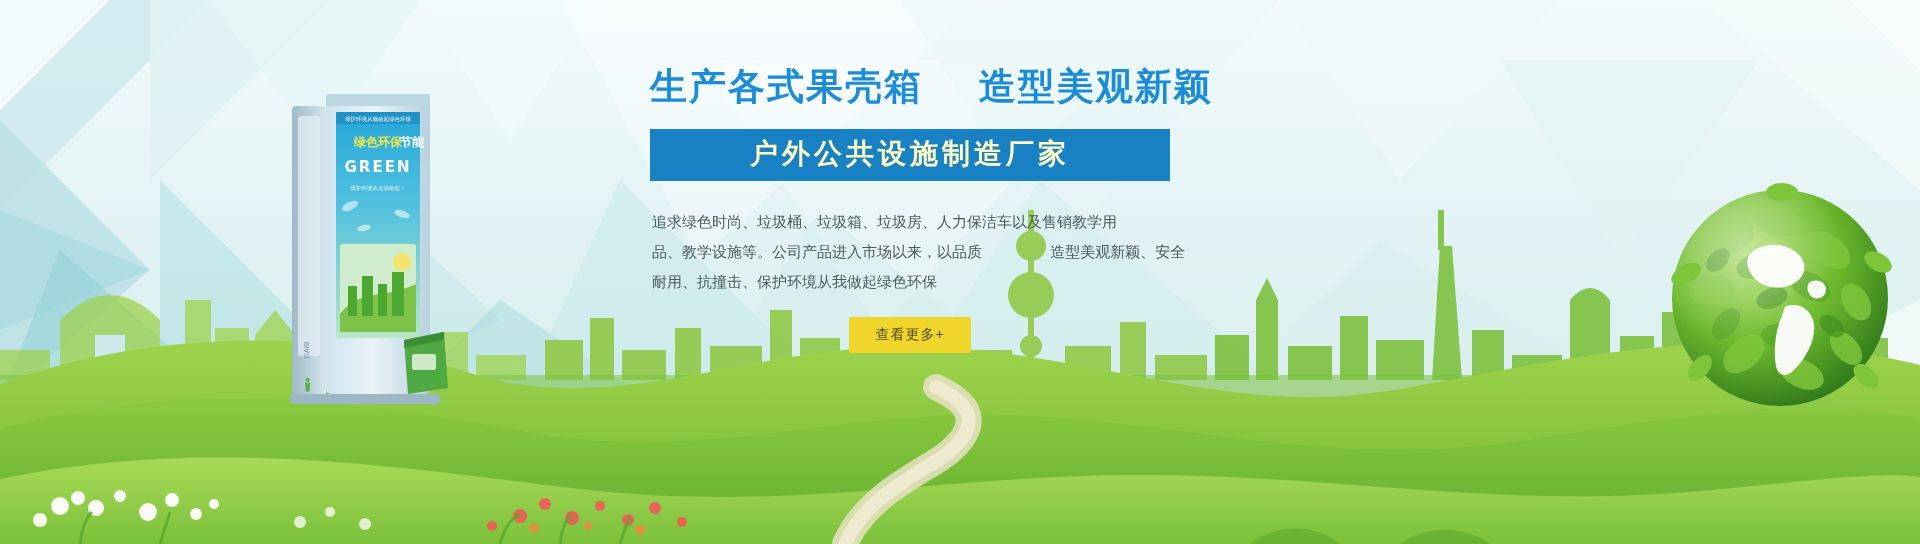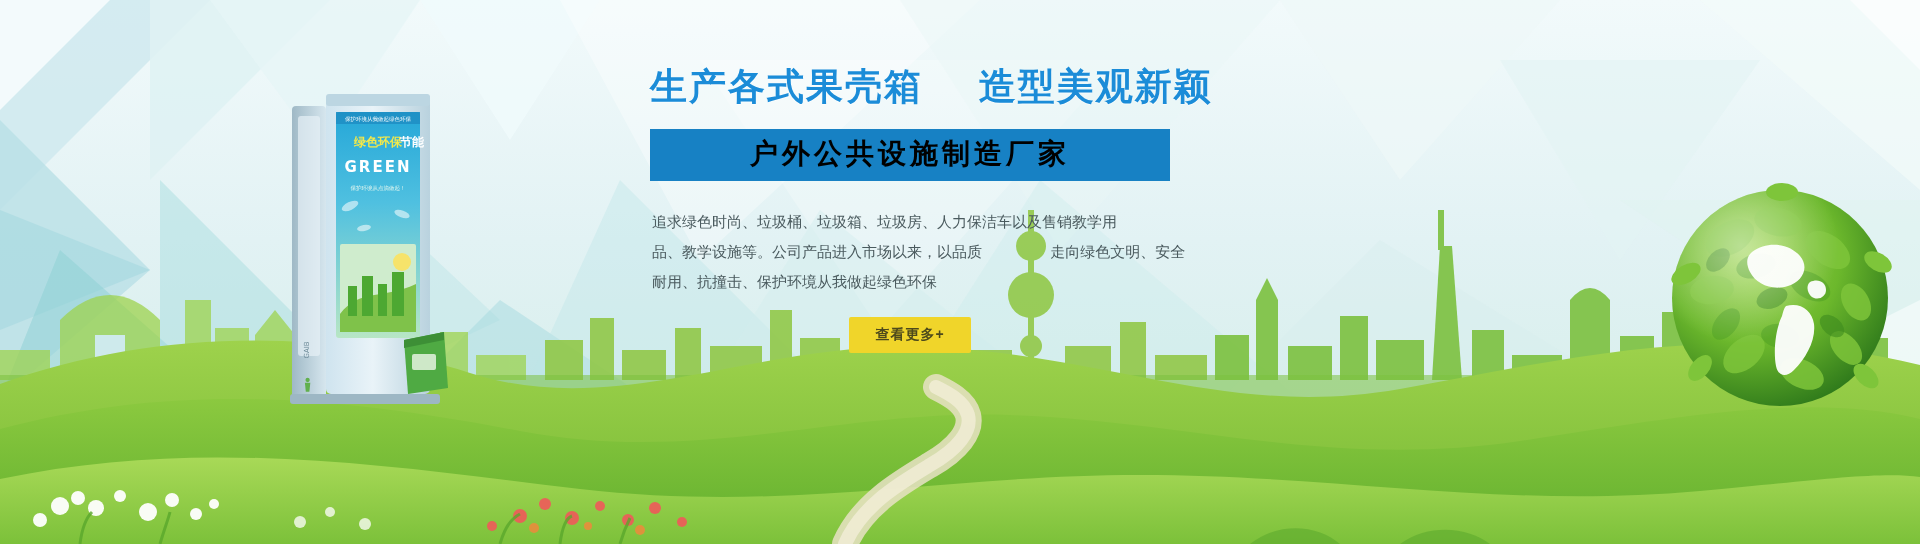--- a/index.html
+++ b/index.html
@@ -32,21 +32,21 @@
     letter-spacing:2px;
     line-height:1.15;
     white-space:nowrap;
     text-shadow:0 1px 0 rgba(255,255,255,.55);
   }
   .headline .gap { display:inline-block; width:26px; }
 
   .subbar {
     margin:20px 0 0 0;
     background:#1781c4;
-    color:#000000;
+    color:#fef9c3;
     font-size:28px;
     font-weight:bold;
     letter-spacing:4px;
     padding:9px 0 11px 0;
     line-height:1.15;
     white-space:nowrap;
   }
 
   .desc {
     margin-top:26px;
@@ -59,21 +59,21 @@
   }
   .desc div { white-space:nowrap; }
   .desc .sp { display:inline-block; width:60px; }
 
   .more-btn {
     display:inline-block;
     margin-top:20px;
     background:#f0d52a;
     color:#4d4a1c;
     font-size:14px;
-    font-weight:bold;
+    font-weight:normal;
     letter-spacing:1px;
     padding:9px 26px;
     border:none;
     border-radius:2px;
     cursor:pointer;
   }
 
   
   #kiosk { position:absolute; left:284px; top:88px; width:170px; height:320px; z-index:25; }
 
@@ -403,21 +403,21 @@
       <span>造型美观新颖</span>
     </div>
 
     <div class="subbar">户外公共设施制造厂家</div>
 
     <div class="desc">
       <div>追求绿色时尚、垃圾桶、垃圾箱、垃圾房、人力保洁车以及售销教学用</div>
       <div>
         <span>品、教学设施等。公司产品进入市场以来，以品质</span>
         <span class="sp"></span>
-        <span>走向绿色文明、安全</span>
+        <span>造型美观新颖、安全</span>
       </div>
       <div>耐用、抗撞击、保护环境从我做起绿色环保</div>
     </div>
 
     <button class="more-btn">查看更多+</button>
   </div>
 
 </div>
 
 </body></html>

